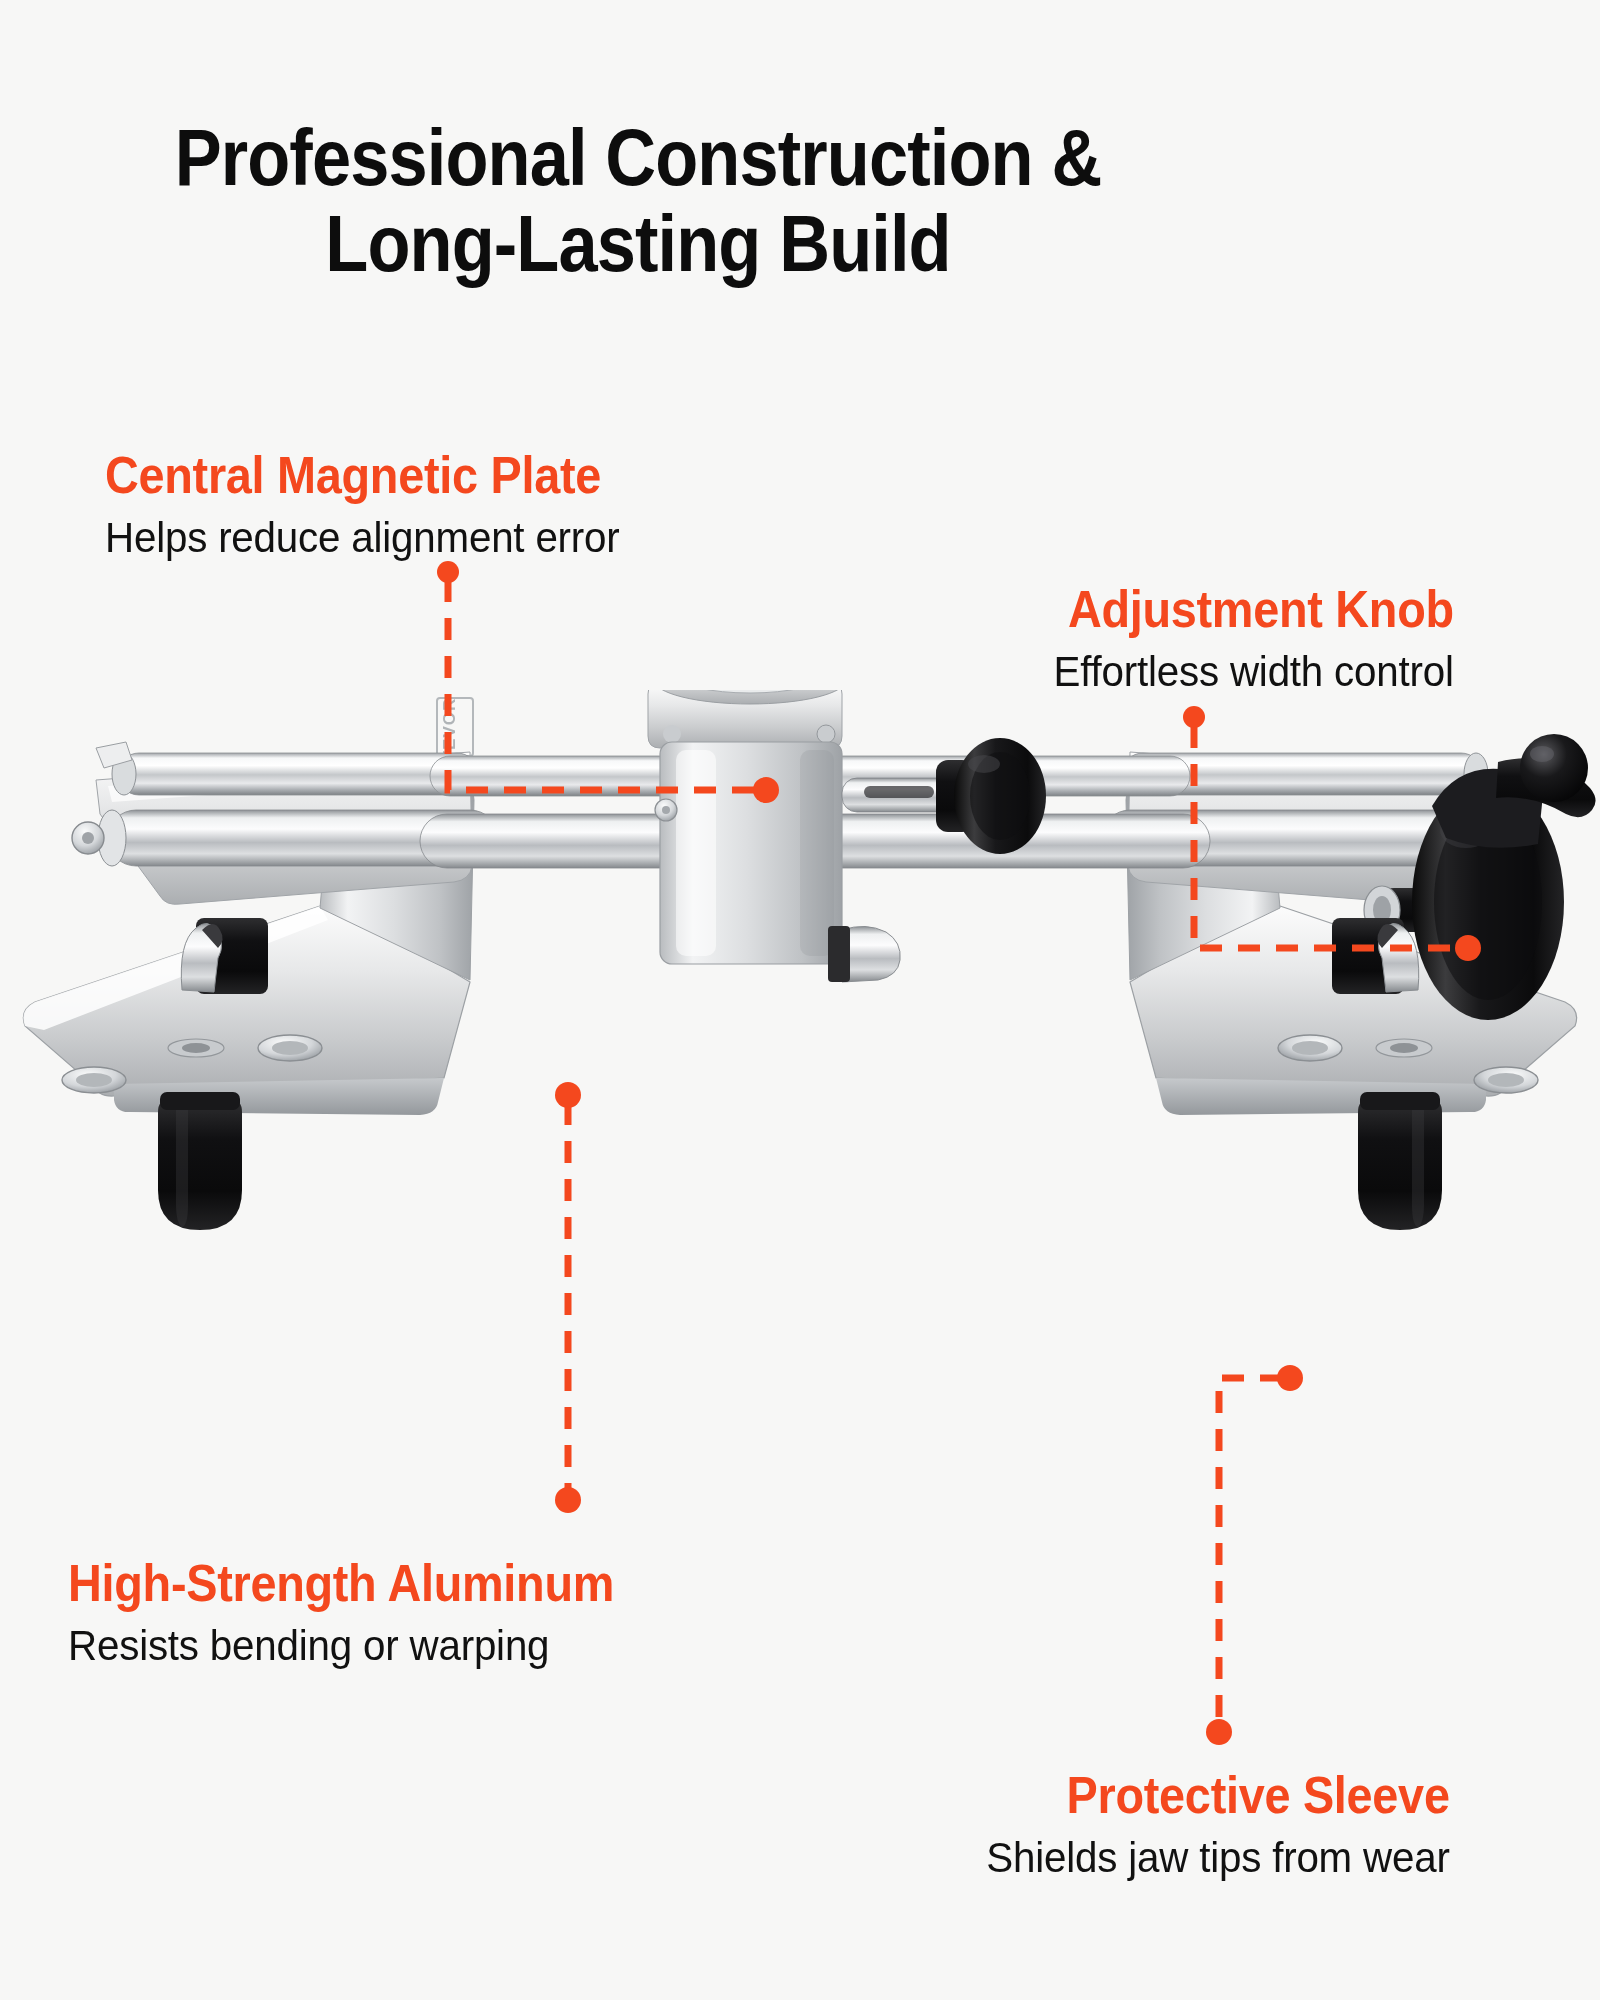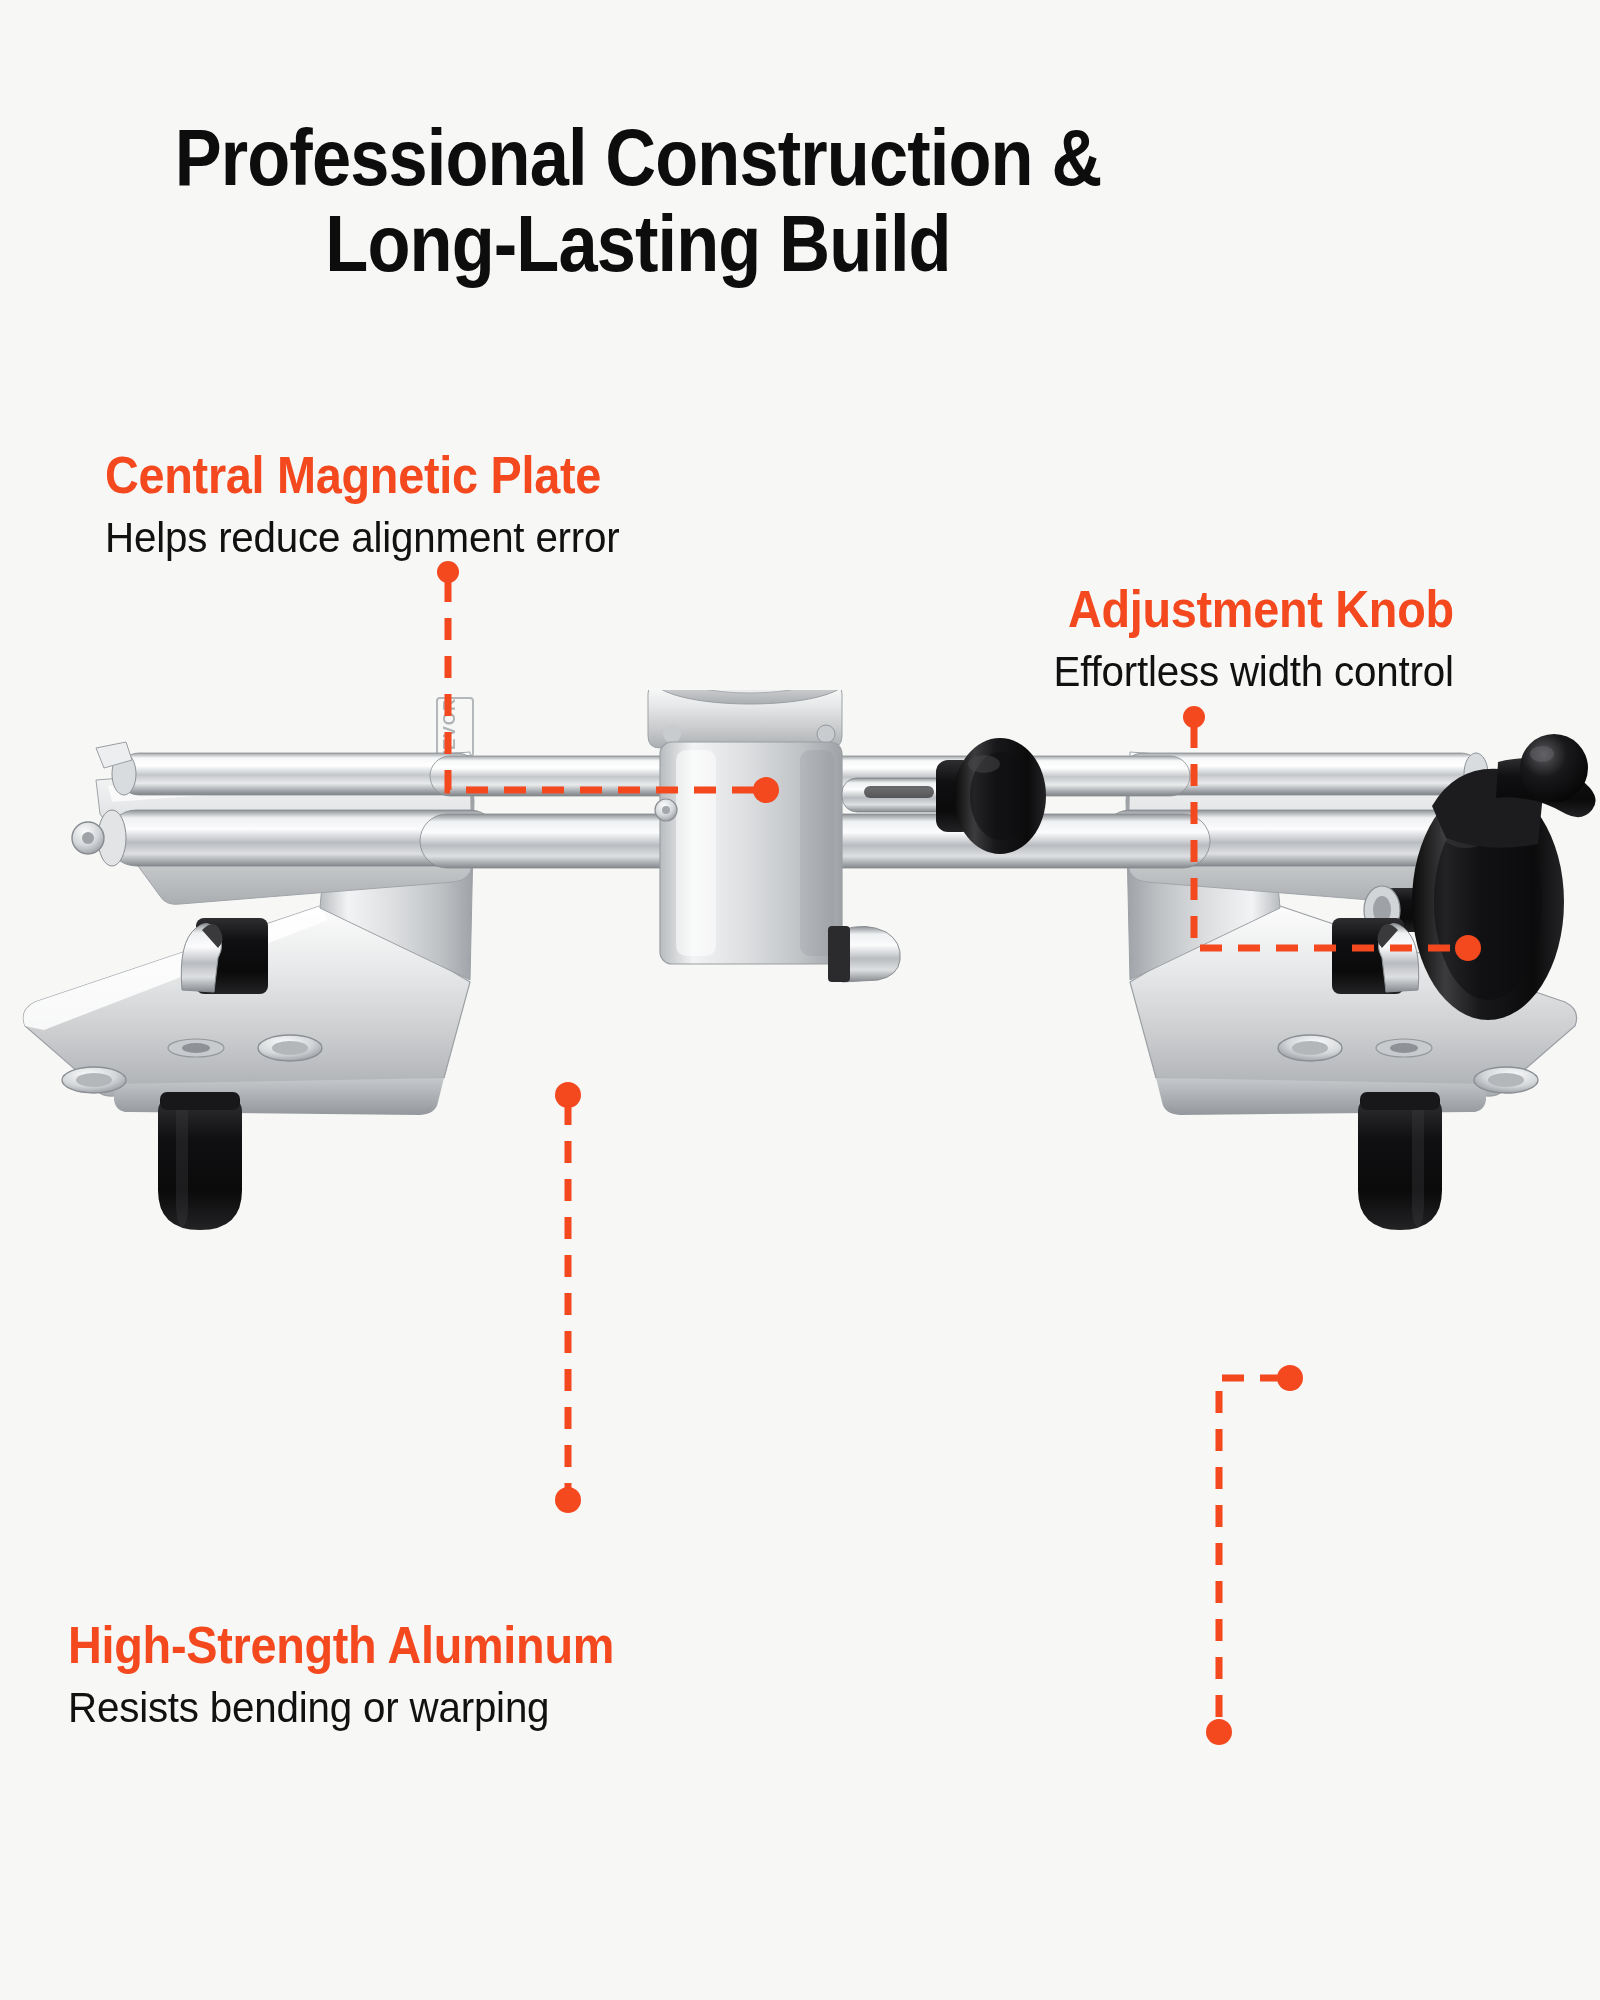--- a/index.html
+++ b/index.html
@@ -53,21 +53,21 @@
     transform:scaleX(0.96);
   }
   .callout.tl .head, .callout.tl .sub { transform-origin:left center; }
   .callout.bl .head, .callout.bl .sub { transform-origin:left center; }
   .callout.tr .head, .callout.tr .sub { transform-origin:right center; }
   .callout.br .head, .callout.br .sub { transform-origin:right center; }
   .callout.tr, .callout.br { text-align:right; }
 
   #c-magnetic { left:105px;  top:448px; }
   #c-knob     { right:146px; top:582px; }
-  #c-alum     { left:68px;   top:1618px; }
+  #c-alum     { left:68px;   top:1556px; }
   #c-sleeve   { right:150px; top:1768px; }
 
   
   #leaders { position:absolute; left:0; top:0; width:1600px; height:2000px; }
 
   
   #product { position:absolute; left:0; top:690px; width:1600px; height:780px; }
 </style>
 </head>
 <body>
@@ -331,14 +331,18 @@
   <div class="callout tr" id="c-knob">
     <div class="head">Adjustment Knob</div>
     <div class="sub">Effortless width control</div>
   </div>
 
   <div class="callout bl" id="c-alum">
     <div class="head">High-Strength Aluminum</div>
     <div class="sub">Resists bending or warping</div>
   </div>
 
+  <div class="callout br" id="c-sleeve">
+    <div class="head">Protective Sleeve</div>
+    <div class="sub">Shields jaw tips from wear</div>
+  </div>
 
 </div>
 
 </body></html>

